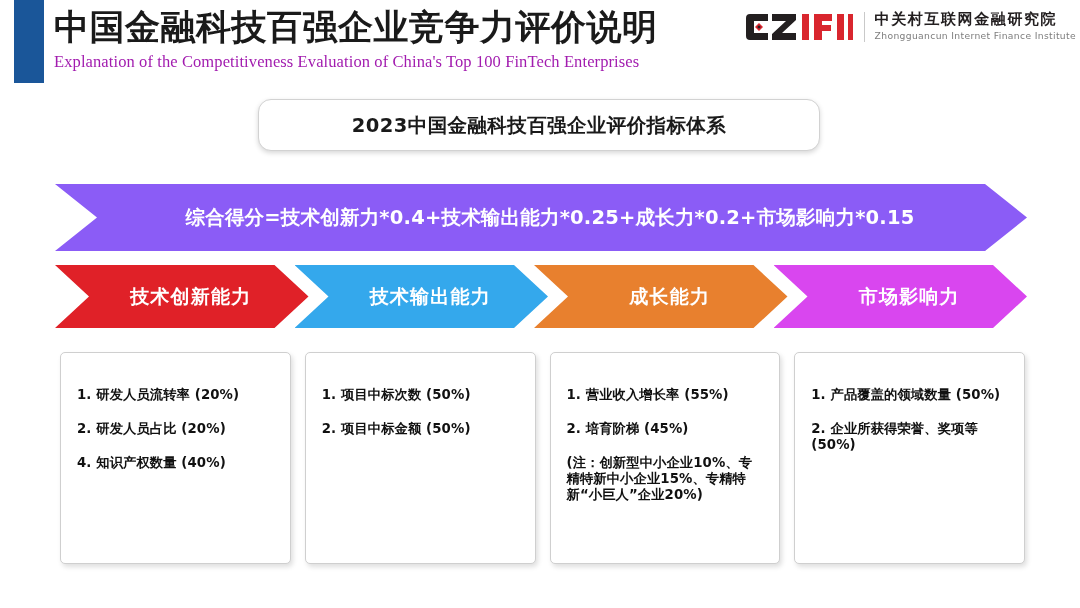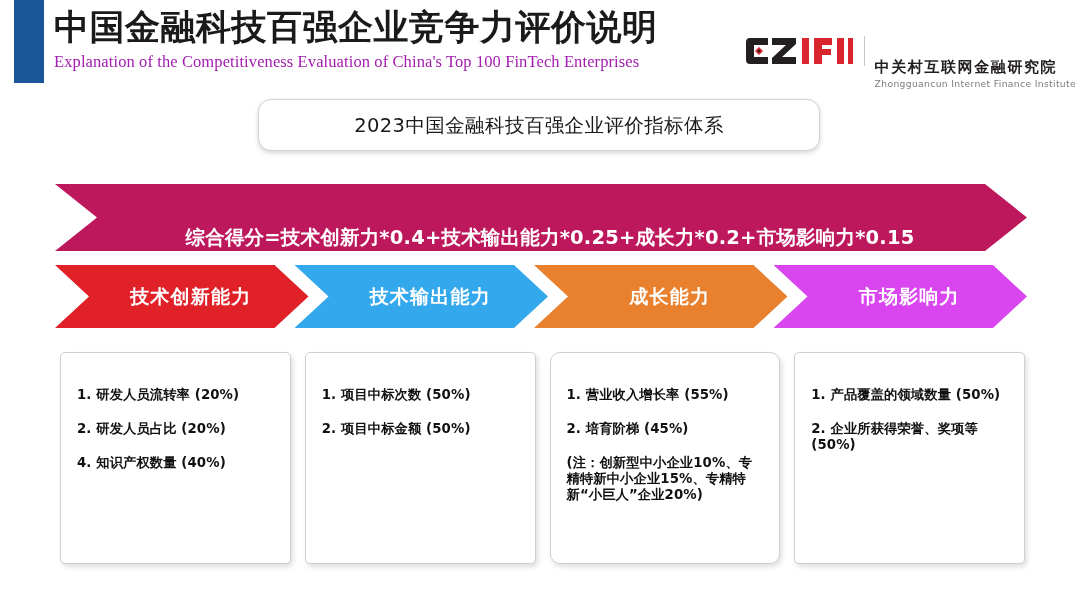--- a/index.html
+++ b/index.html
@@ -39,49 +39,49 @@
   }
 
   
   #logo { position:absolute; right:18px; top:11px; display:flex; align-items:center; gap:10px; }
   #logo-mark { display:flex; align-items:center; height:30px; }
   #logo-divider { width:1px; height:30px; background:#c9c9c9; }
   #logo-text { display:flex; flex-direction:column; justify-content:center; }
   #logo-cn {
     font-family:"DejaVu Sans", sans-serif;
     font-size:15px; font-weight:700; color:#231f20;
-    letter-spacing:1.6px; line-height:1.15; white-space:nowrap;margin-top:48px;
+    letter-spacing:1.6px; line-height:1.15; white-space:nowrap;
   }
   #logo-en {
     font-family:"DejaVu Sans", sans-serif;
     font-size:9.2px; color:#7d7d7d;
     letter-spacing:0.35px; line-height:1.3; margin-top:2px; white-space:nowrap;
   }
 
   
   #pill {
     position:absolute; left:258px; top:99px; width:562px; height:52px;
     background:#ffffff;
     border:1px solid #d2d2d2;
     border-radius:13px;
     box-shadow:0 2px 5px rgba(0,0,0,0.16);
     display:flex; align-items:center; justify-content:center;
   }
   #pill-text {
     font-family:"DejaVu Sans", sans-serif;
-    font-size:19.5px; font-weight:400; color:#1a1a1a;
+    font-size:19.5px; font-weight:700; color:#1a1a1a;
     letter-spacing:0.4px; white-space:nowrap;
   }
 
   
   #formula-banner {
     position:absolute; left:55px; top:184px; width:972px; height:67px;
-    background:#be185d;
+    background:#8b5cf6;
     clip-path:polygon(0 0, 930px 0, 972px 50%, 930px 100%, 0 100%, 42px 50%);
-    display:flex; align-items:flex-end; justify-content:center;
+    display:flex; align-items:center; justify-content:center;
     box-shadow:0 2px 4px rgba(0,0,0,0.10);
   }
   #formula-text {
     font-family:"DejaVu Sans", sans-serif;
     font-size:19.5px; font-weight:700; color:#ffffff;
     letter-spacing:0.2px; white-space:nowrap;
     padding-left:18px;
   }
 
   
@@ -186,21 +186,21 @@
 <div id="cards">
     <div class="card" style="left: 0px; width: 230.75px;">
       <div class="card-line">1. 研发人员流转率 (20%)</div>
       <div class="card-line">2. 研发人员占比 (20%)</div>
       <div class="card-line">4. 知识产权数量 (40%)</div>
     </div>
     <div class="card" style="left: 244.75px; width: 230.75px;">
       <div class="card-line">1. 项目中标次数 (50%)</div>
       <div class="card-line">2. 项目中标金额 (50%)</div>
     </div>
-    <div class="card" style="left: 489.5px; width: 230.75px; border-radius: 10px;">
+    <div class="card" style="left: 489.5px; width: 230.75px;">
       <div class="card-line">1. 营业收入增长率 (55%)</div>
       <div class="card-line">2. 培育阶梯 (45%)</div>
       <div class="card-line wrap note">(注：创新型中小企业10%、专精特新中小企业15%、专精特新“小巨人”企业20%)</div>
     </div>
     <div class="card" style="left: 734.25px; width: 230.75px;">
       <div class="card-line wrap">1. 产品覆盖的领域数量 (50%)</div>
       <div class="card-line wrap">2. 企业所获得荣誉、奖项等 (50%)</div>
     </div>
   </div>
 

